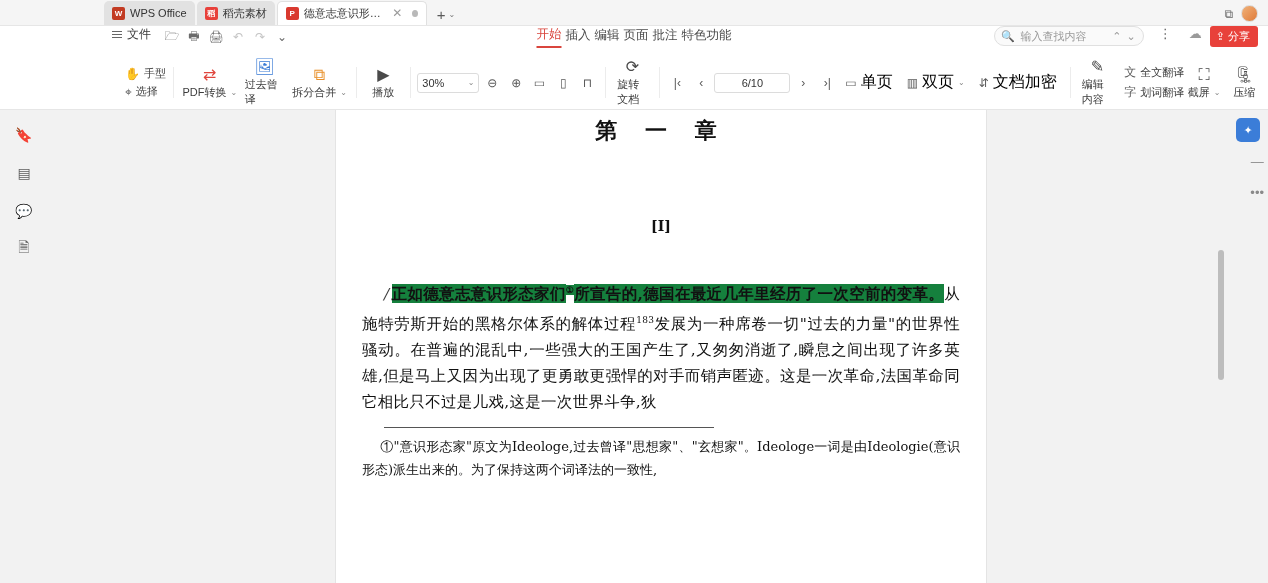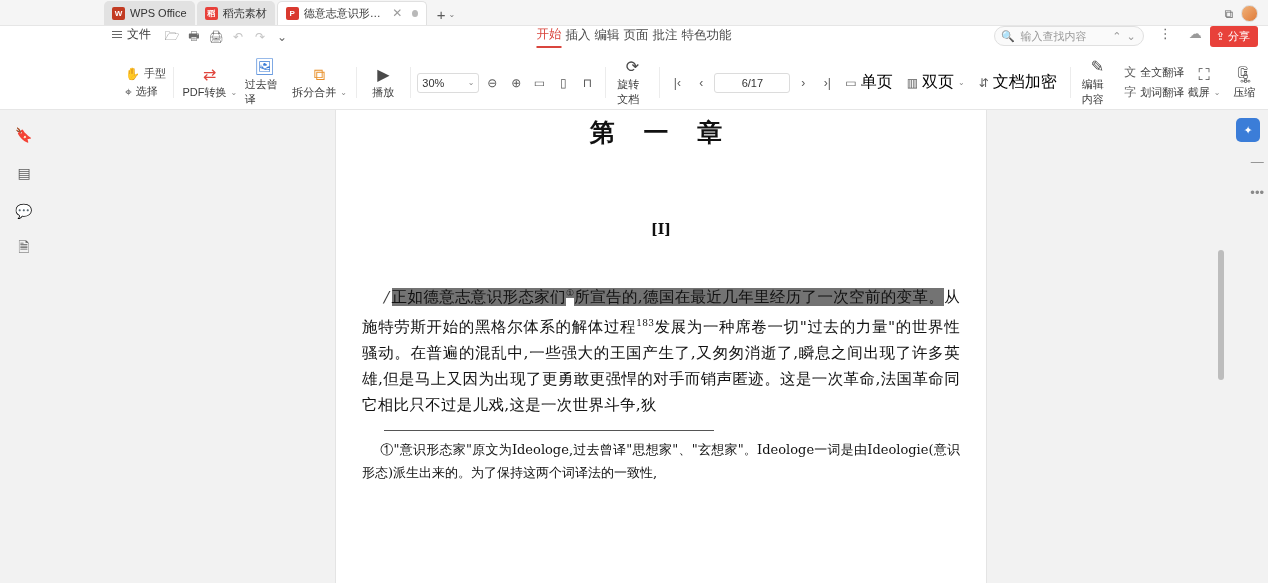--- a/index.html
+++ b/index.html
@@ -231,21 +231,21 @@
     top: 0;
     width: 650px;
     min-height: 600px;
     background: #ffffff;
     box-shadow: 0 0 0 1px #e4e4e4;
     padding: 0 26px;
     font-family: "DejaVu Serif", serif;
   }
   .ch-title {
     text-align: center;
-    font-size: 25px;
+    font-size: 22px;
     letter-spacing: 10px;
     color: #111;
     font-weight: bold;
     margin-top: 6px;
   }
   .ch-name {
     text-align: center;
     font-size: 21px;
     letter-spacing: 10px;
     color: #111;
@@ -269,21 +269,21 @@
   }
   .para {
     margin-top: 43px;
     font-size: 15.5px;
     line-height: 26px;
     color: #111;
     text-align: justify;
     letter-spacing: 0.3px;
   }
   .para .indent { display: inline-block; width: 22px; }
-  .hl { background: #737373; }
+  .hl { background: #15803d; font-weight: bold; }
   .slash { color: #3d3d3d; font-style: italic; padding-right: 2px; }
   sup { font-size: 9px; vertical-align: super; }
   .fnrule {
     width: 330px; height: 1px; background: #555;
     margin: 12px 0 0 22px;
   }
   .footnote {
     font-size: 13px;
     line-height: 23px;
     color: #111;
@@ -460,21 +460,21 @@
         </div>
       </div>
     </div>
 
     <div class="rgroup">
       <div class="stack">
         <div class="stack-row">
           <span class="mini-ico">|‹</span>
           <span class="mini-ico">‹</span>
           <div class="pg-box">
-            <span>6/17</span>
+            <span>6/10</span>
           </div>
           <span class="mini-ico">›</span>
           <span class="mini-ico">›|</span>
         </div>
         <div class="stack-row">
           <div class="rrow" style="padding:0 6px">
             <span class="gl">▭</span>
             <span>单页</span>
           </div>
           <div class="rrow" style="padding:0 6px">

